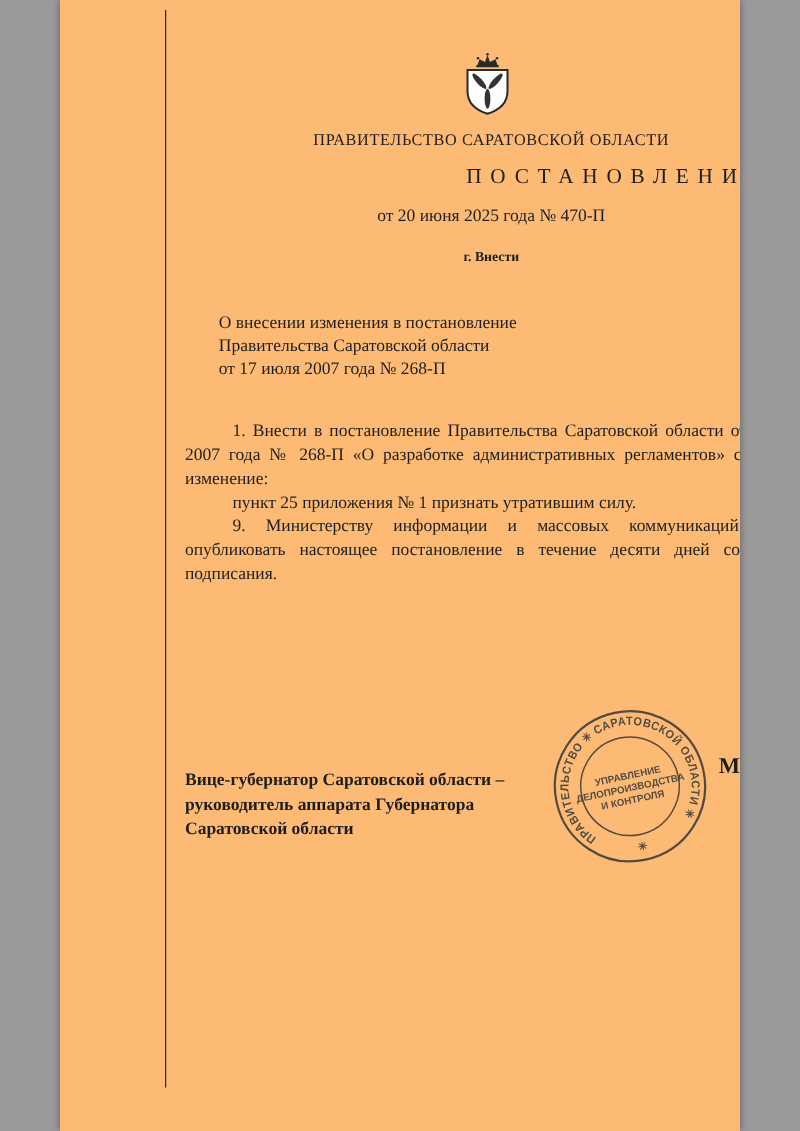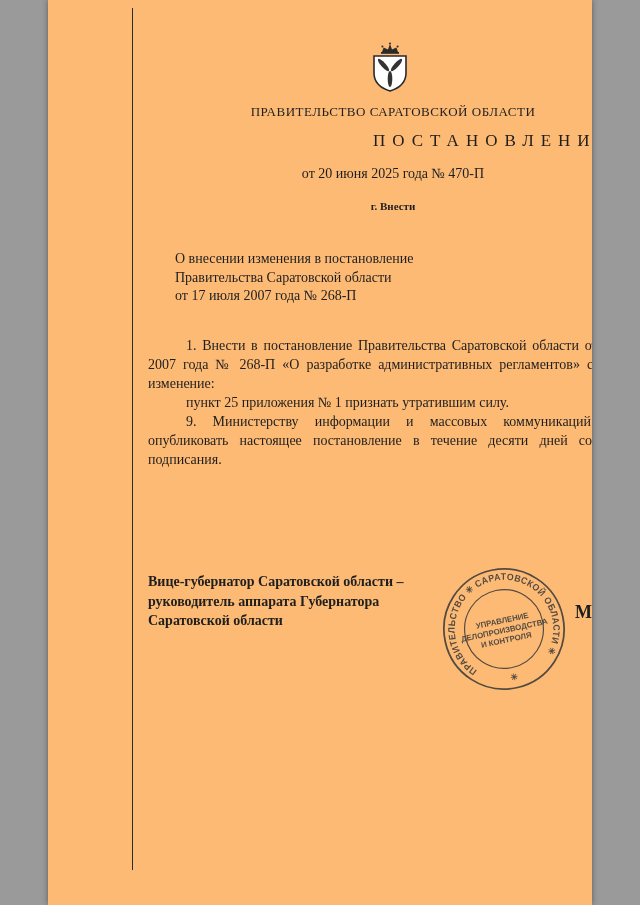--- a/index.html
+++ b/index.html
@@ -93,21 +93,21 @@
     line-height: 19px;
     text-align: justify;
   }
   .doc-body p {
     margin: 0;
     text-indent: 38px;
   }
   .signature-position {
     position: absolute;
     left: 100px;
-    top: 572px;
+    top: 615px;
     width: 290px;
     font-size: 14px;
     font-weight: bold;
     line-height: 19.5px;
     white-space: pre-line;
   }
   .signatory-name {
     position: absolute;
     left: 527px;
     top: 602px;

